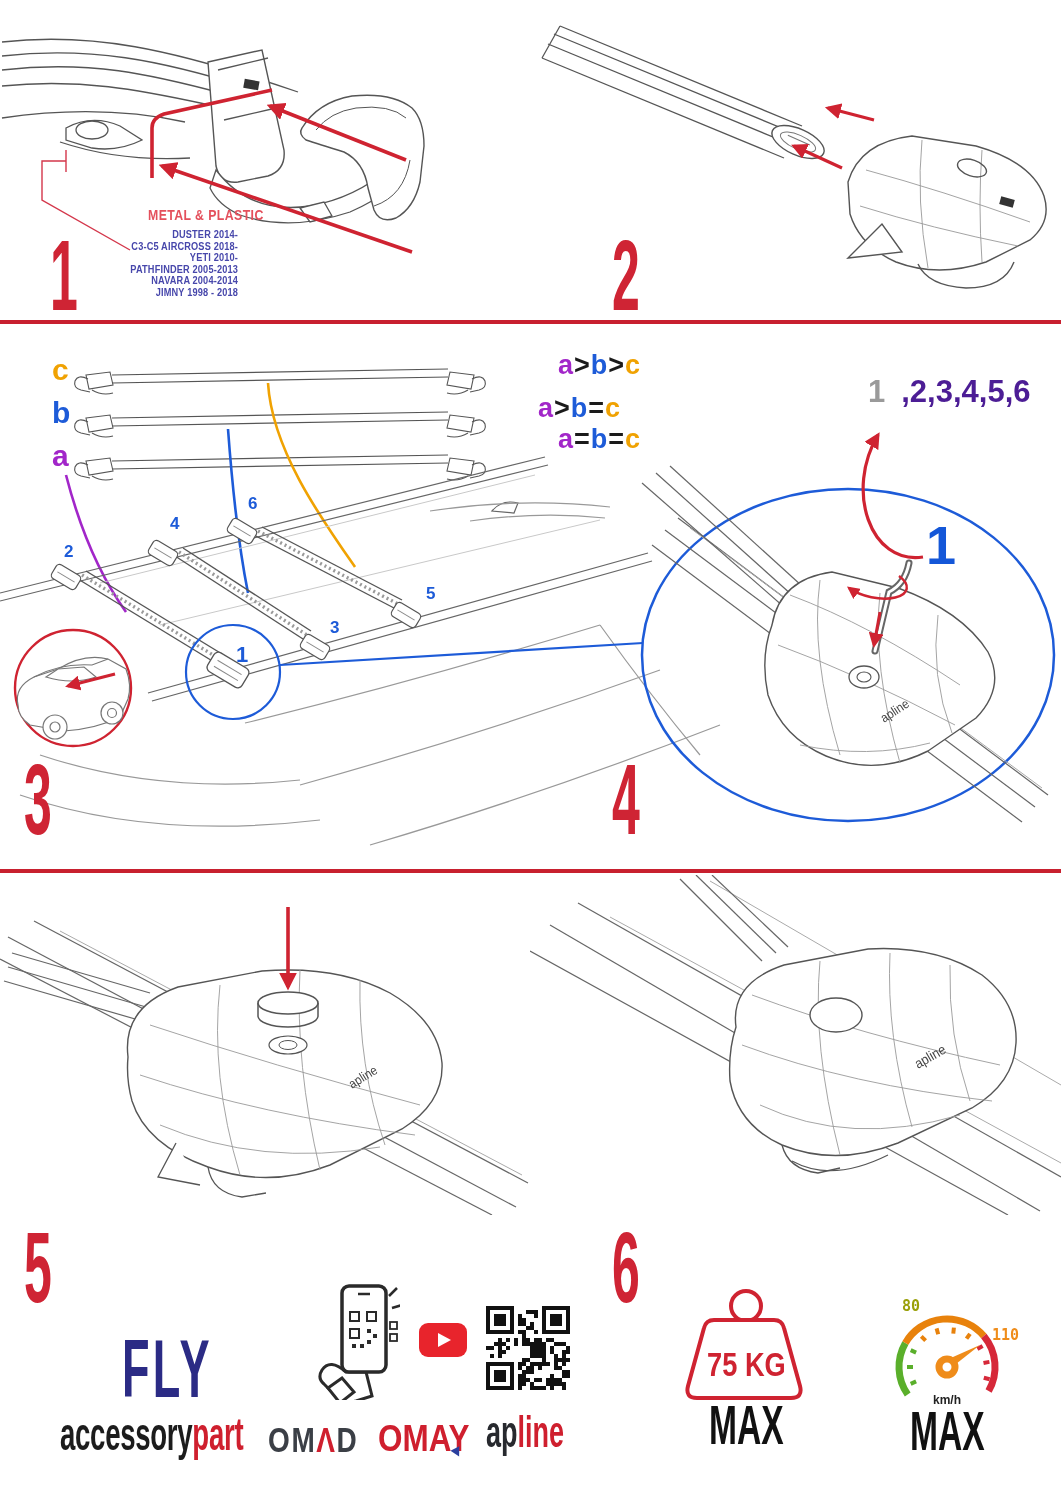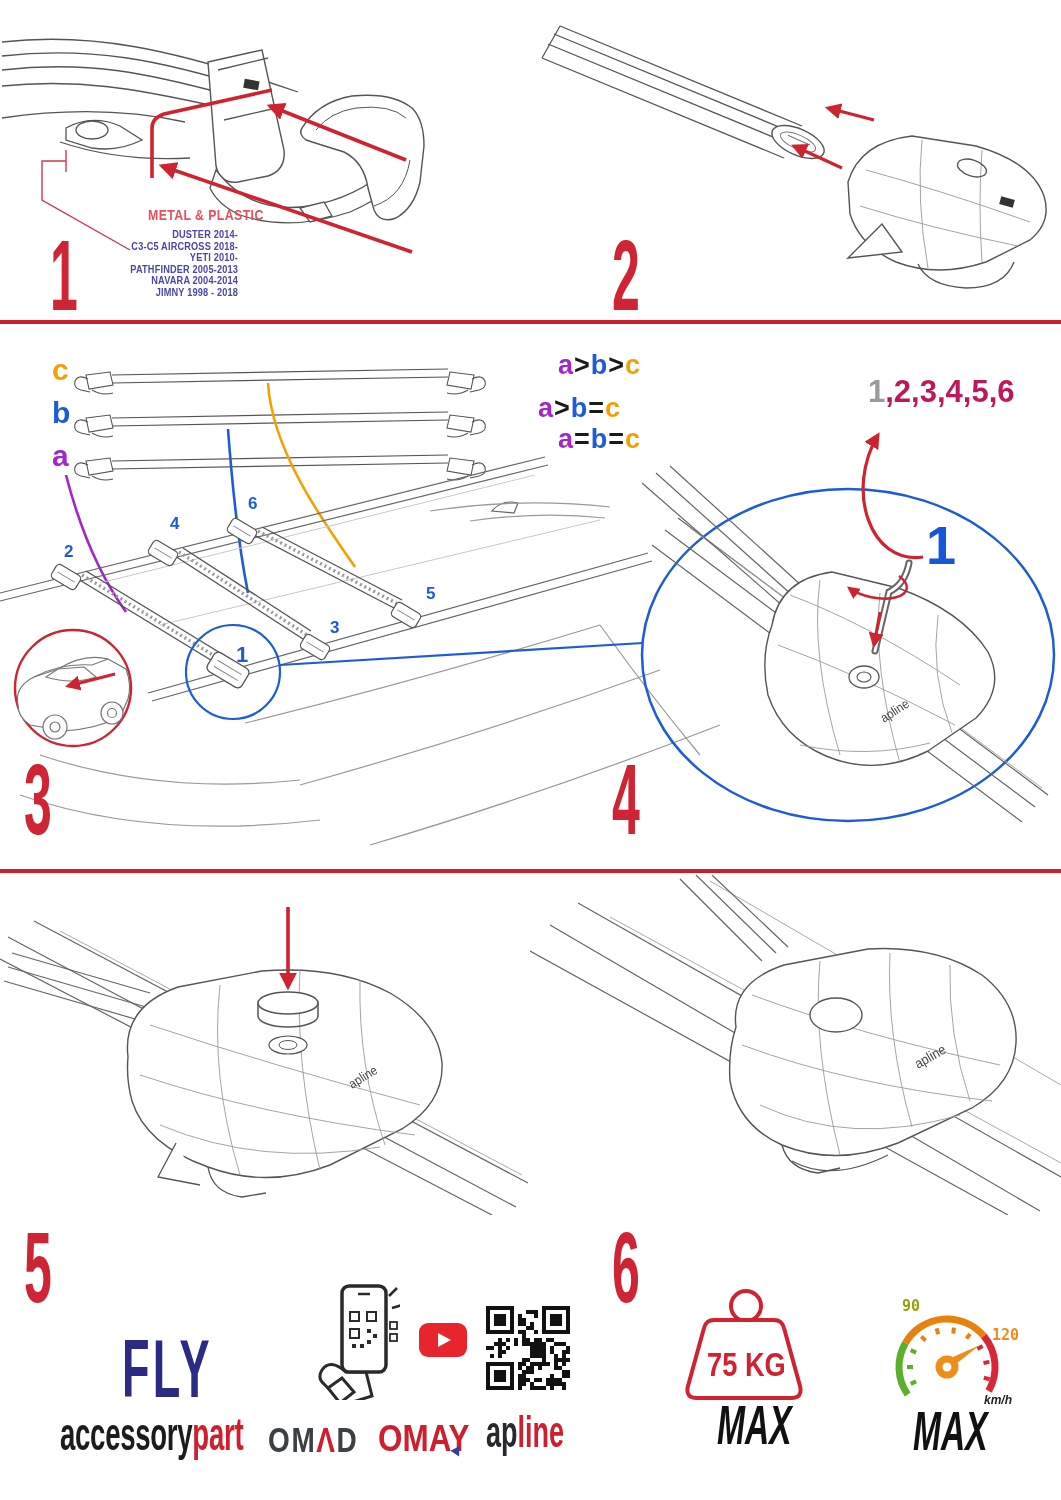--- a/index.html
+++ b/index.html
@@ -12,33 +12,33 @@
            transform:scaleX(0.5);transform-origin:left top;letter-spacing:0;}
   .material{font-size:15px;font-weight:700;color:#e4505c;letter-spacing:.5px;transform:scaleX(.82);}
   .models{width:150px;text-align:right;font-size:11.5px;line-height:11.6px;font-weight:700;
           color:#4747ab;transform:scaleX(.8);transform-origin:right top;letter-spacing:.2px;}
   .barlabel{font-size:30px;font-weight:700;line-height:28px;}
   .formula{font-size:27px;font-weight:700;letter-spacing:1px;line-height:26px;}
   .seq{font-size:31px;font-weight:700;letter-spacing:0;}
   .roofnum{position:absolute;font-size:17px;font-weight:700;color:#1d5bd8;}
   .callout1{font-size:54px;font-weight:800;color:#1457d8;line-height:50px;}
   .c-purple{color:#a226c9;} .c-blue{color:#1d5bd8;} .c-orange{color:#f0a202;}
-  .c-ink{color:#1a1a1a;} .c-gray{color:#9a9a9a;} .c-seq-blue{color:#be185d;}
+  .c-ink{color:#1a1a1a;} .c-gray{color:#9a9a9a;} .c-seq-blue{color:#4c1d95;margin-left:16px;}
   .c-red{color:#cf1f2e;} .c-ink2{color:#3b3f46;}
   .fly{font-size:82px;line-height:62px;font-weight:700;color:#2b2b85;letter-spacing:6px;
        transform:scaleX(.55);transform-origin:left top;}
   .accpart{font-size:46px;line-height:40px;font-weight:700;letter-spacing:-.5px;
        transform:scaleX(.6);transform-origin:left top;color:#1c1c1c;}
   .omad{font-size:35px;font-weight:800;letter-spacing:2px;transform:scaleX(.8);transform-origin:left top;}
   .omay{font-size:37px;font-weight:900;color:#cf1f2e;transform:scaleX(.85);transform-origin:left top;}
   .apline{font-size:45px;line-height:40px;font-weight:600;transform:scaleX(.6);transform-origin:left top;
        color:#27292e;letter-spacing:0;}
   .maxlbl{font-size:56px;line-height:46px;font-weight:700;color:#111;transform:scaleX(.6);
        transform-origin:center top;display:inline-block;}
-  .maxwrap{text-align:right;font-style:italic;}
+  .maxwrap{text-align:center;}
   .kmh{font-size:12px;font-weight:700;color:#222;}
   .gaugenum{font-family:"DejaVu Sans Mono","Liberation Mono",monospace;font-size:15px;font-weight:700;}
   svg{display:block;}
 </style>
 </head>
 <body>
 
 <div class="page">
 
   <svg class="abs" style="left:0;top:0" width="530" height="322" viewBox="0 0 530 322">
@@ -540,22 +540,22 @@
       <line x1="54.6" y1="32.4" x2="56.2" y2="38.2" stroke="#e8820c"></line>
       <line x1="71.9" y1="31.6" x2="71.3" y2="37.6" stroke="#e8820c"></line>
       <line x1="88" y1="37.8" x2="84.5" y2="42.7" stroke="#e8820c"></line>
       <line x1="100.6" y1="49.9" x2="95.4" y2="52.9" stroke="#d62839"></line>
       <line x1="107.4" y1="65.9" x2="101.5" y2="67" stroke="#d62839"></line>
       <line x1="107.6" y1="83.3" x2="101.8" y2="81.7" stroke="#d62839"></line>
     </g>
     <polygon points="62,65 60,79 98,49" fill="#ef8c1a"></polygon>
     <circle cx="65" cy="71" r="8" fill="#fff" stroke="#ef8c1a" stroke-width="7"></circle>
   </svg>
-  <span class="abs gaugenum" style="left:902px;top:1297px;color:#9aa00a">90</span>
-  <span class="abs gaugenum" style="left:992px;top:1326px;color:#ef8c1a">120</span>
+  <span class="abs gaugenum" style="left:902px;top:1297px;color:#9aa00a">80</span>
+  <span class="abs gaugenum" style="left:992px;top:1326px;color:#ef8c1a">110</span>
   <div class="abs maxwrap" style="left:882px;top:1390px;width:130px">
     <span class="kmh">km/h</span>
   </div>
   <div class="abs maxwrap" style="left:882px;top:1408px;width:130px">
     <span class="maxlbl">MAX</span>
   </div>
 
 </div>
 
 </body></html>

